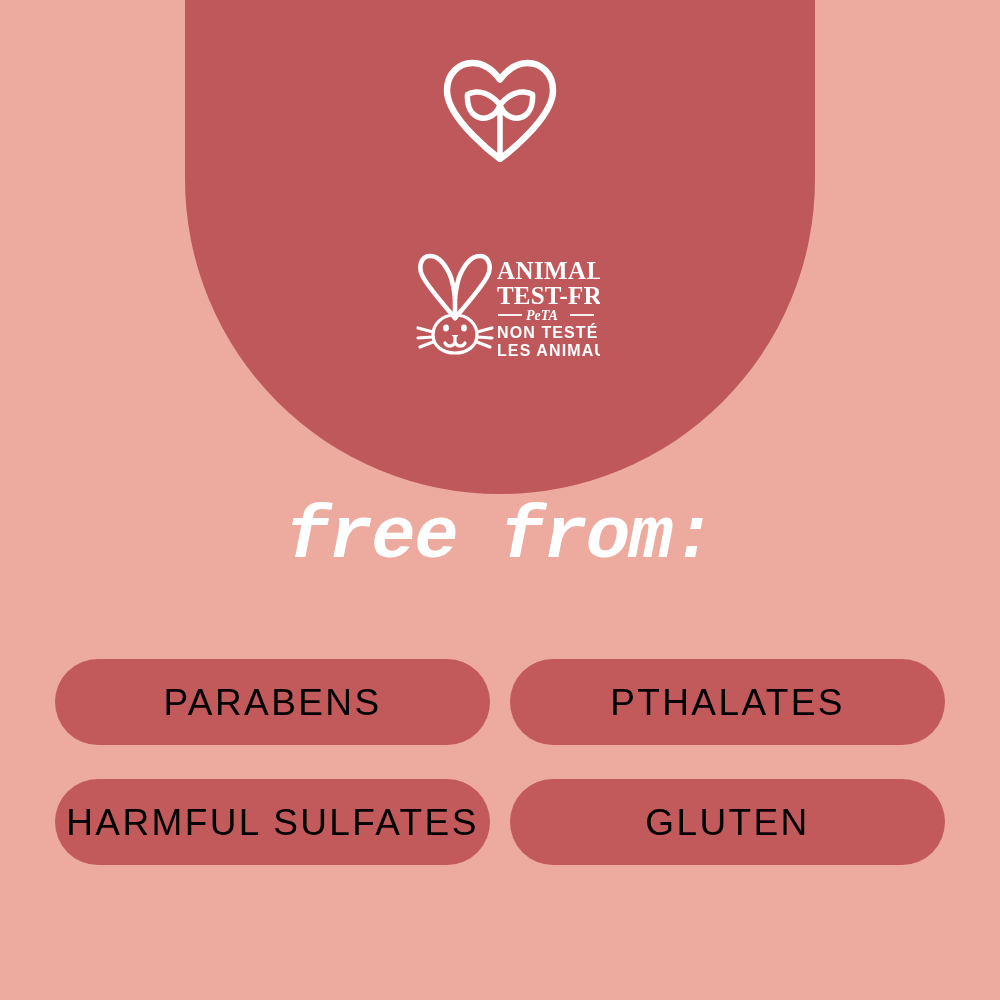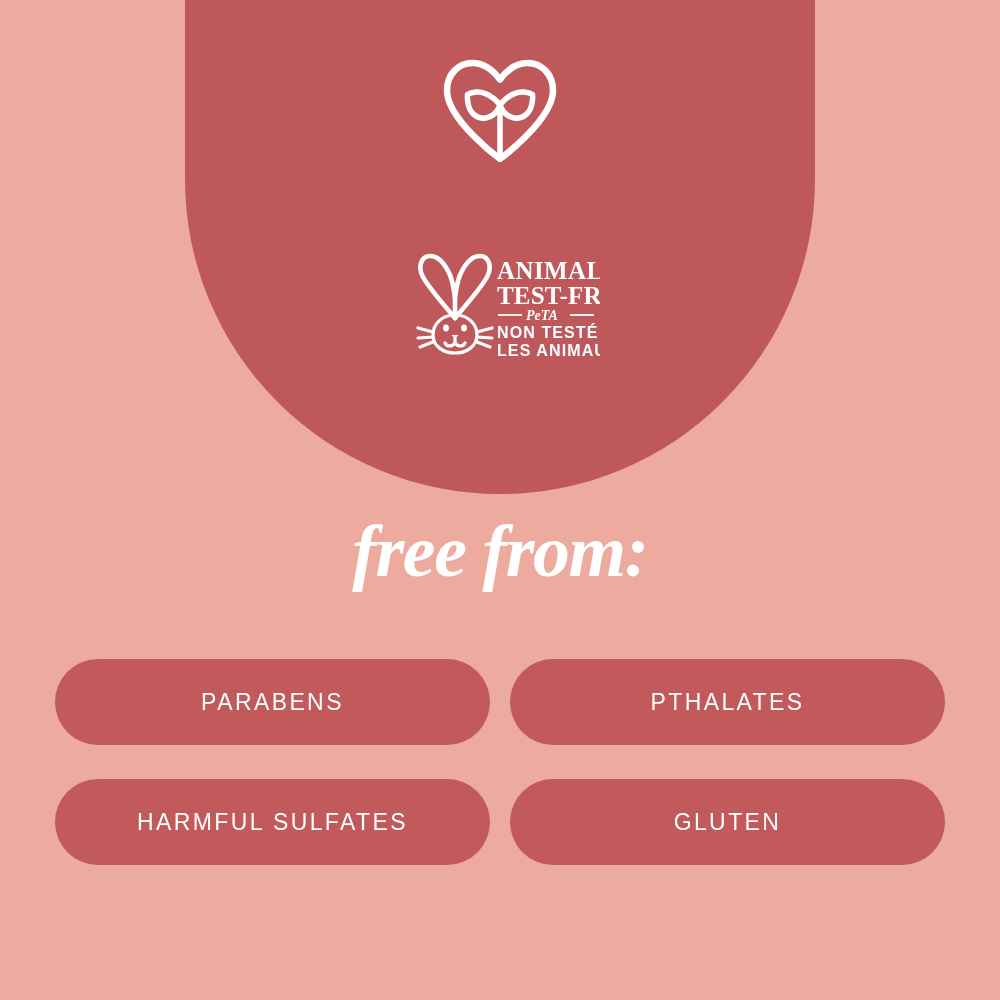--- a/index.html
+++ b/index.html
@@ -51,25 +51,25 @@
     left: 412px;
     top: 252px;
     width: 188px;
     height: 106px;
   }
 
   
   .headline {
     position: absolute;
     left: 0;
-    top: 508px;
+    top: 494px;
     width: 1000px;
     text-align: center;
     color: #ffffff;
-    font-family: Liberation Serif, serif;
+    font-family: Liberation Mono, monospace;
     font-size: 74px;
     font-weight: 700;
     font-style: italic;
     letter-spacing: -1.5px;
     line-height: 86px;
     white-space: nowrap;
   }
 
   
   .pill-grid {
@@ -87,23 +87,23 @@
   .pill {
     background: #c25a5c;
     border-radius: 43px;
     display: flex;
     align-items: center;
     justify-content: center;
     box-sizing: border-box;
   }
 
   .pill-label {
-    color: #ffffff;
+    color: #000000;
     font-family: "Liberation Sans", sans-serif;
-    font-size: 23px;
+    font-size: 37px;
     font-weight: 400;
     letter-spacing: 2.4px;
     text-transform: uppercase;
     white-space: nowrap;
     line-height: 1;
   }
 </style>
 </head>
 <body>
 

